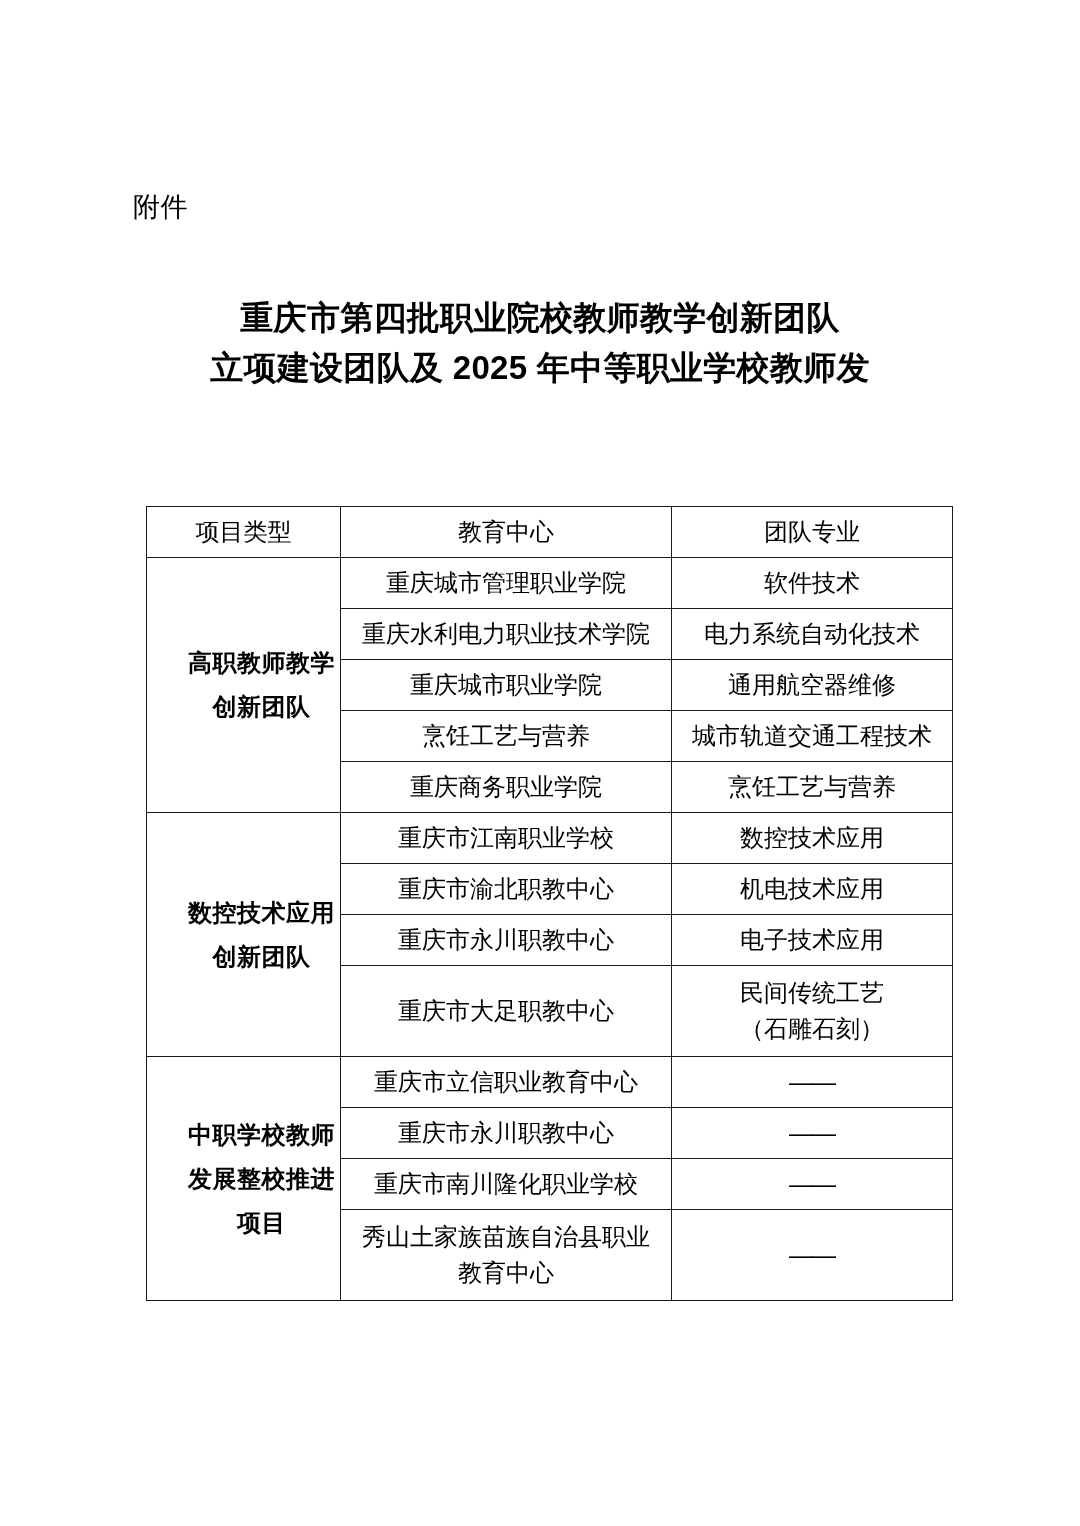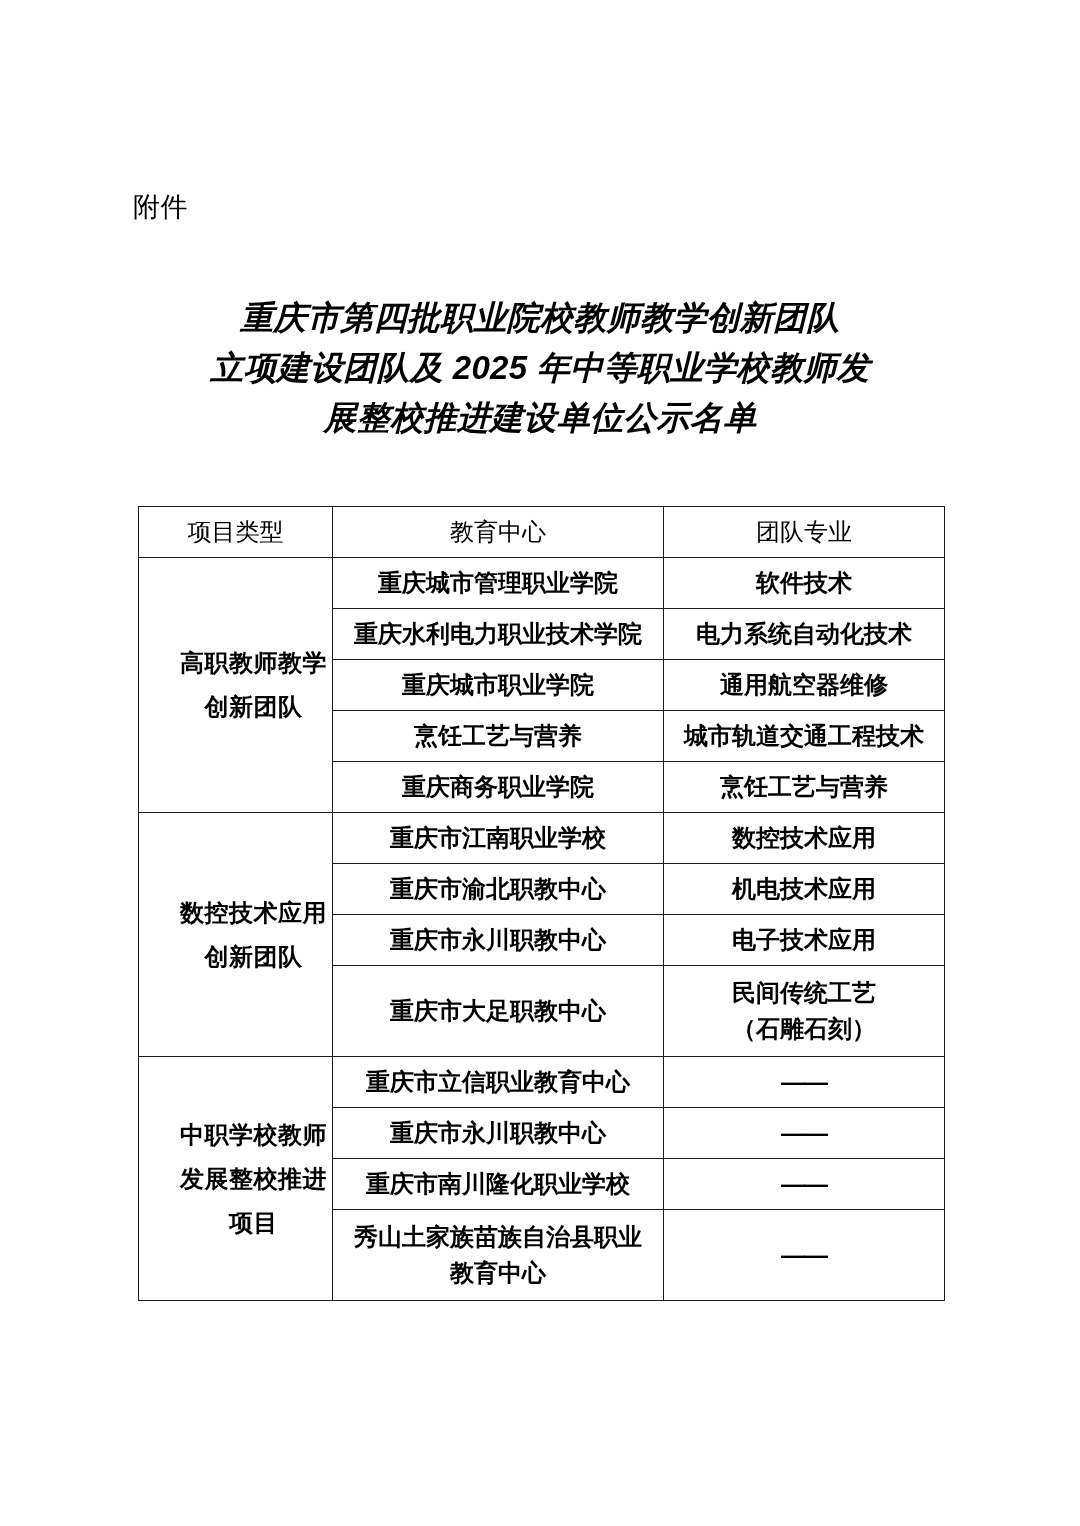--- a/index.html
+++ b/index.html
@@ -44,51 +44,51 @@
     width: 820px;
     text-align: center;
     font-size: 33px;
     line-height: 50px;
     font-weight: 700;
     letter-spacing: 0.3px;
   }
   .doc-title .title-line {
     display: block;
     white-space: nowrap;
-    font-style: italic;
   }
 
   
   .table-wrap {
     position: absolute;
     left: 138px;
     top: 506px;
     width: 806px;
   }
 
   table.listing {
     border-collapse: collapse;
     table-layout: fixed;
     width: 806px;
     font-size: 24px;
     color: #000000;
+    margin-left: 8px;
   }
 
   table.listing col.c-type   { width: 194px; }
   table.listing col.c-school { width: 331px; }
   table.listing col.c-major  { width: 281px; }
 
   table.listing th,
   table.listing td {
     border: 1px solid #1a1a1a;
     text-align: center;
     vertical-align: middle;
     padding: 2px 4px;
     line-height: 36px;
-    font-weight: 700;
+    font-weight: 400;
   }
 
   table.listing thead th {
     height: 46px;
     font-weight: 400;
     font-size: 24px;
   }
 
   table.listing td.data-cell {
     height: 46px;
@@ -124,21 +124,20 @@
 </head>
 <body>
 
 <div class="page">
 
   <div class="attachment-label">附件</div>
 
   <div class="doc-title">
     <span class="title-line">重庆市第四批职业院校教师教学创新团队</span>
     <span class="title-line">立项建设团队及 2025 年中等职业学校教师发</span>
-    <span class="title-line">展整校推进建设单位公示名单</span>
   </div>
 
   <div class="table-wrap">
     <table class="listing">
       <colgroup>
         <col class="c-type">
         <col class="c-school">
         <col class="c-major">
       </colgroup>
       <thead>

